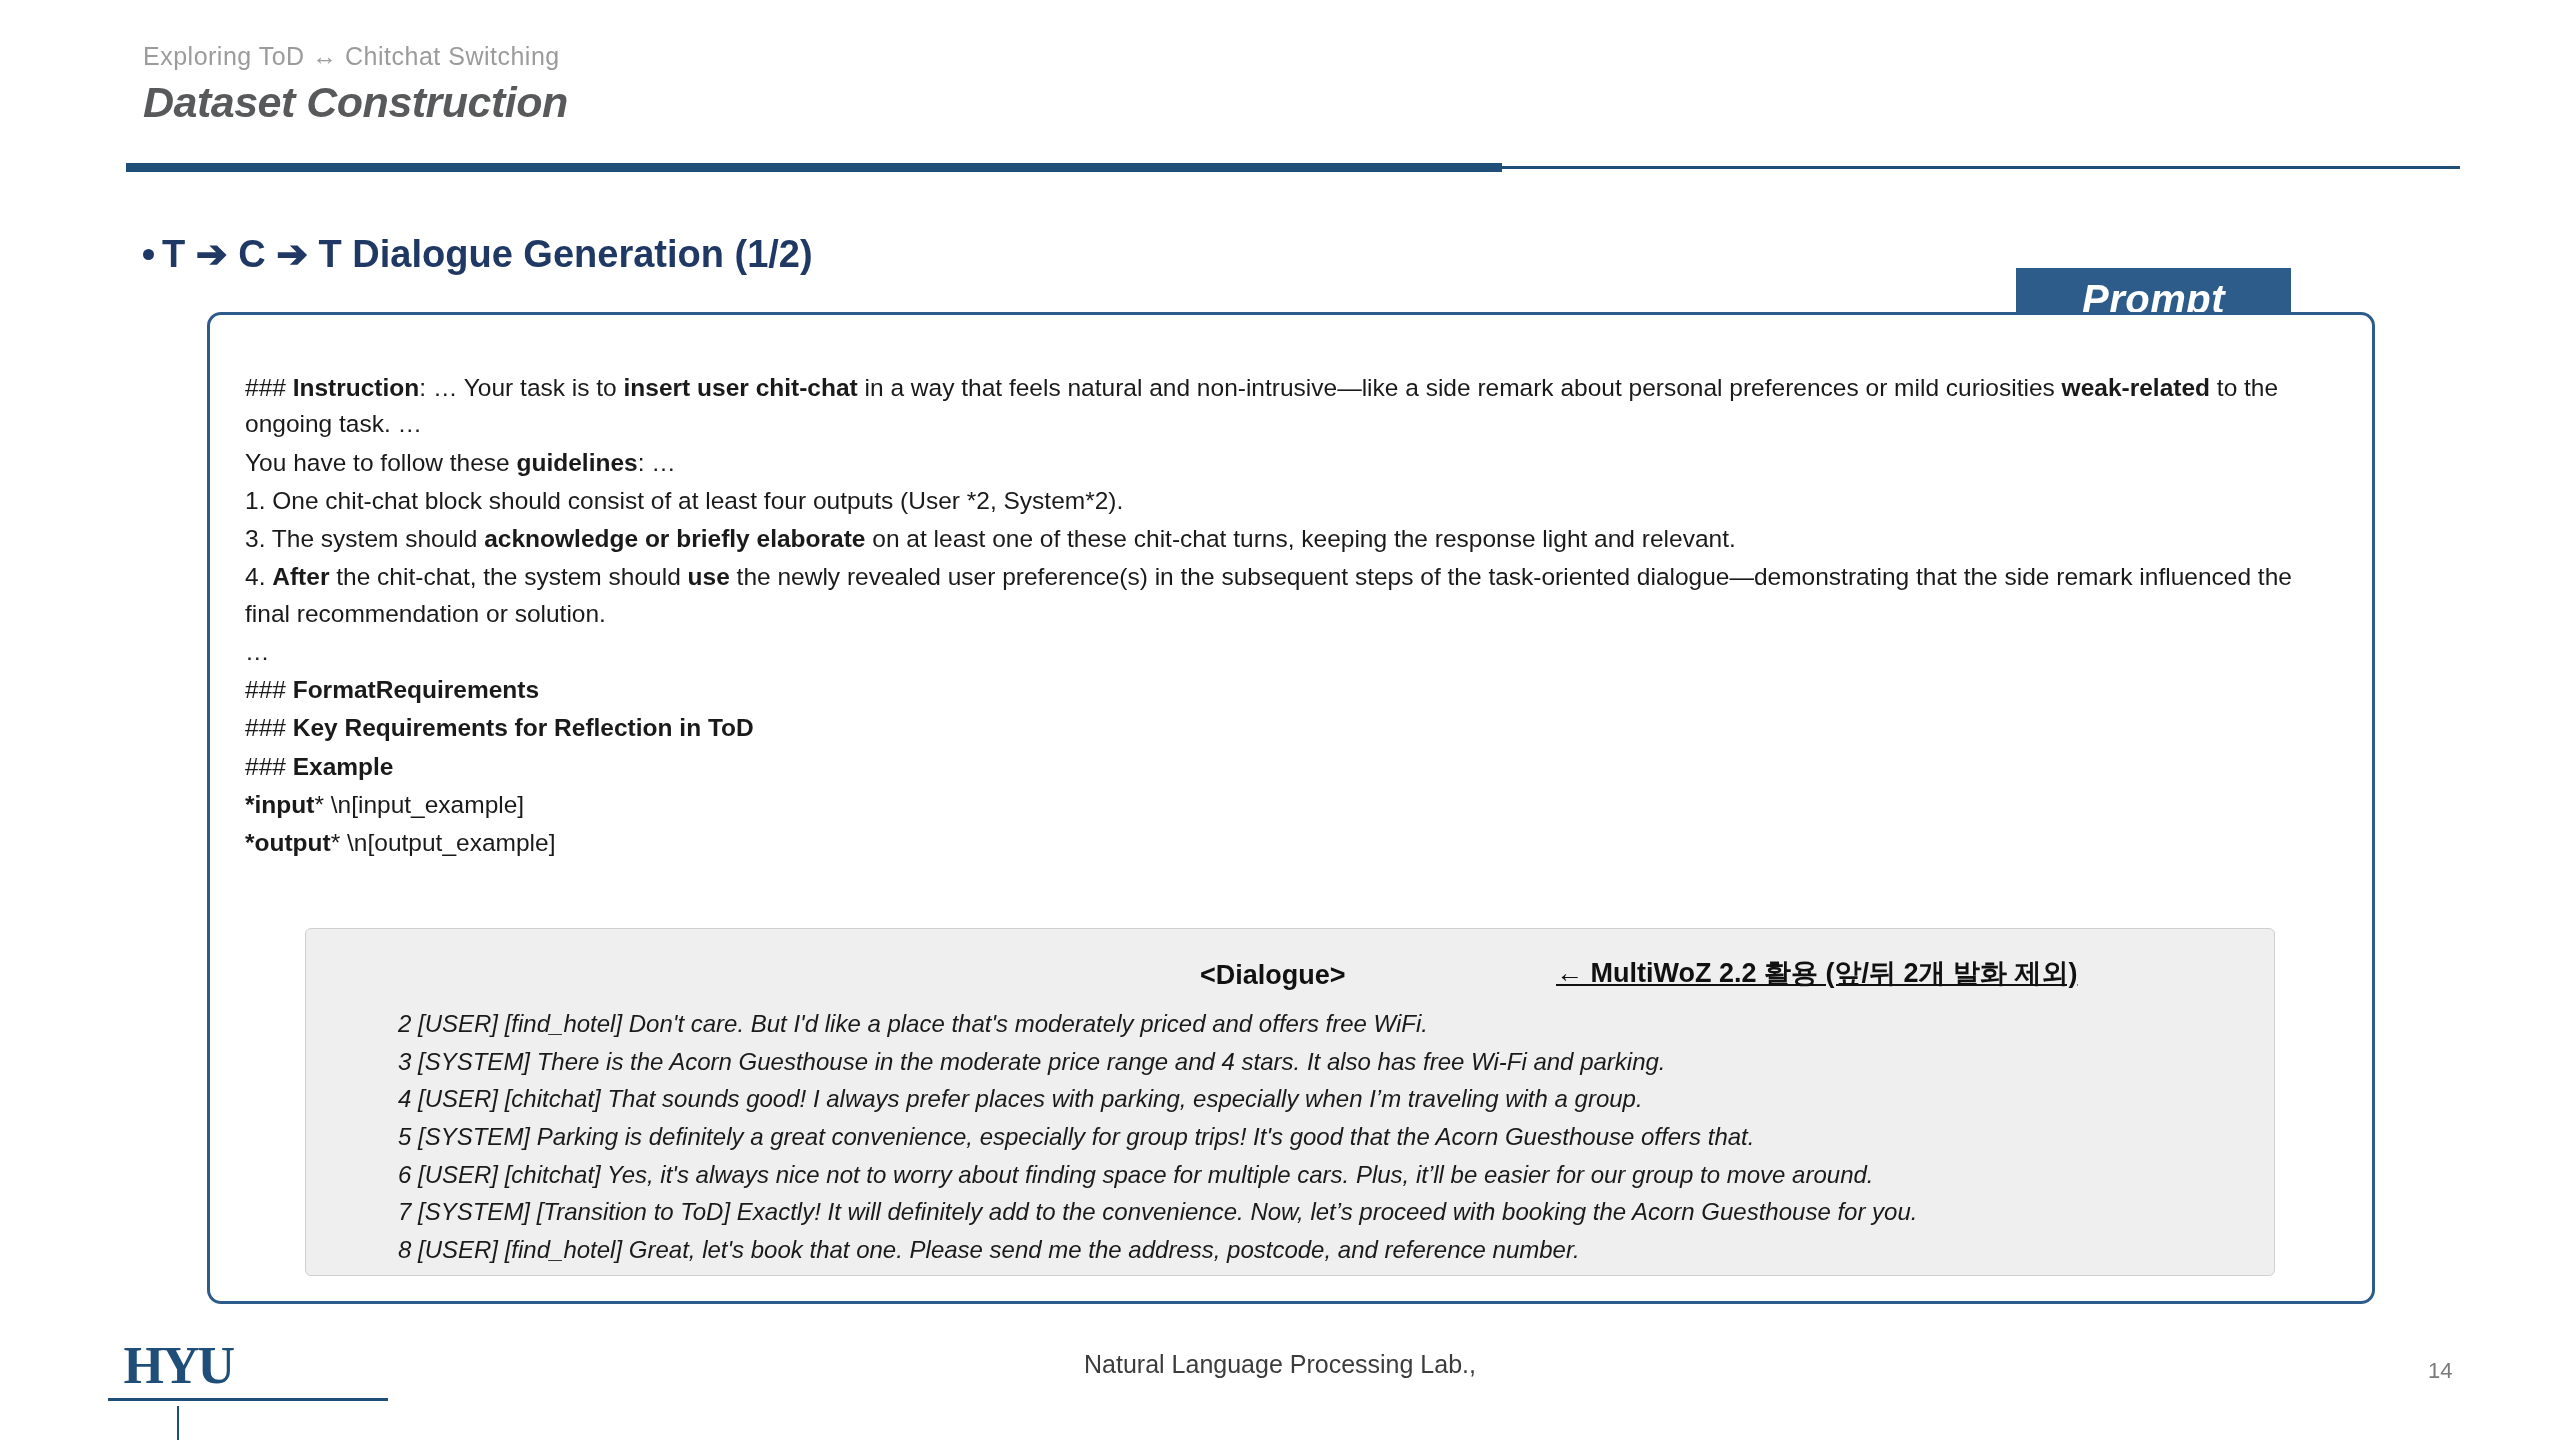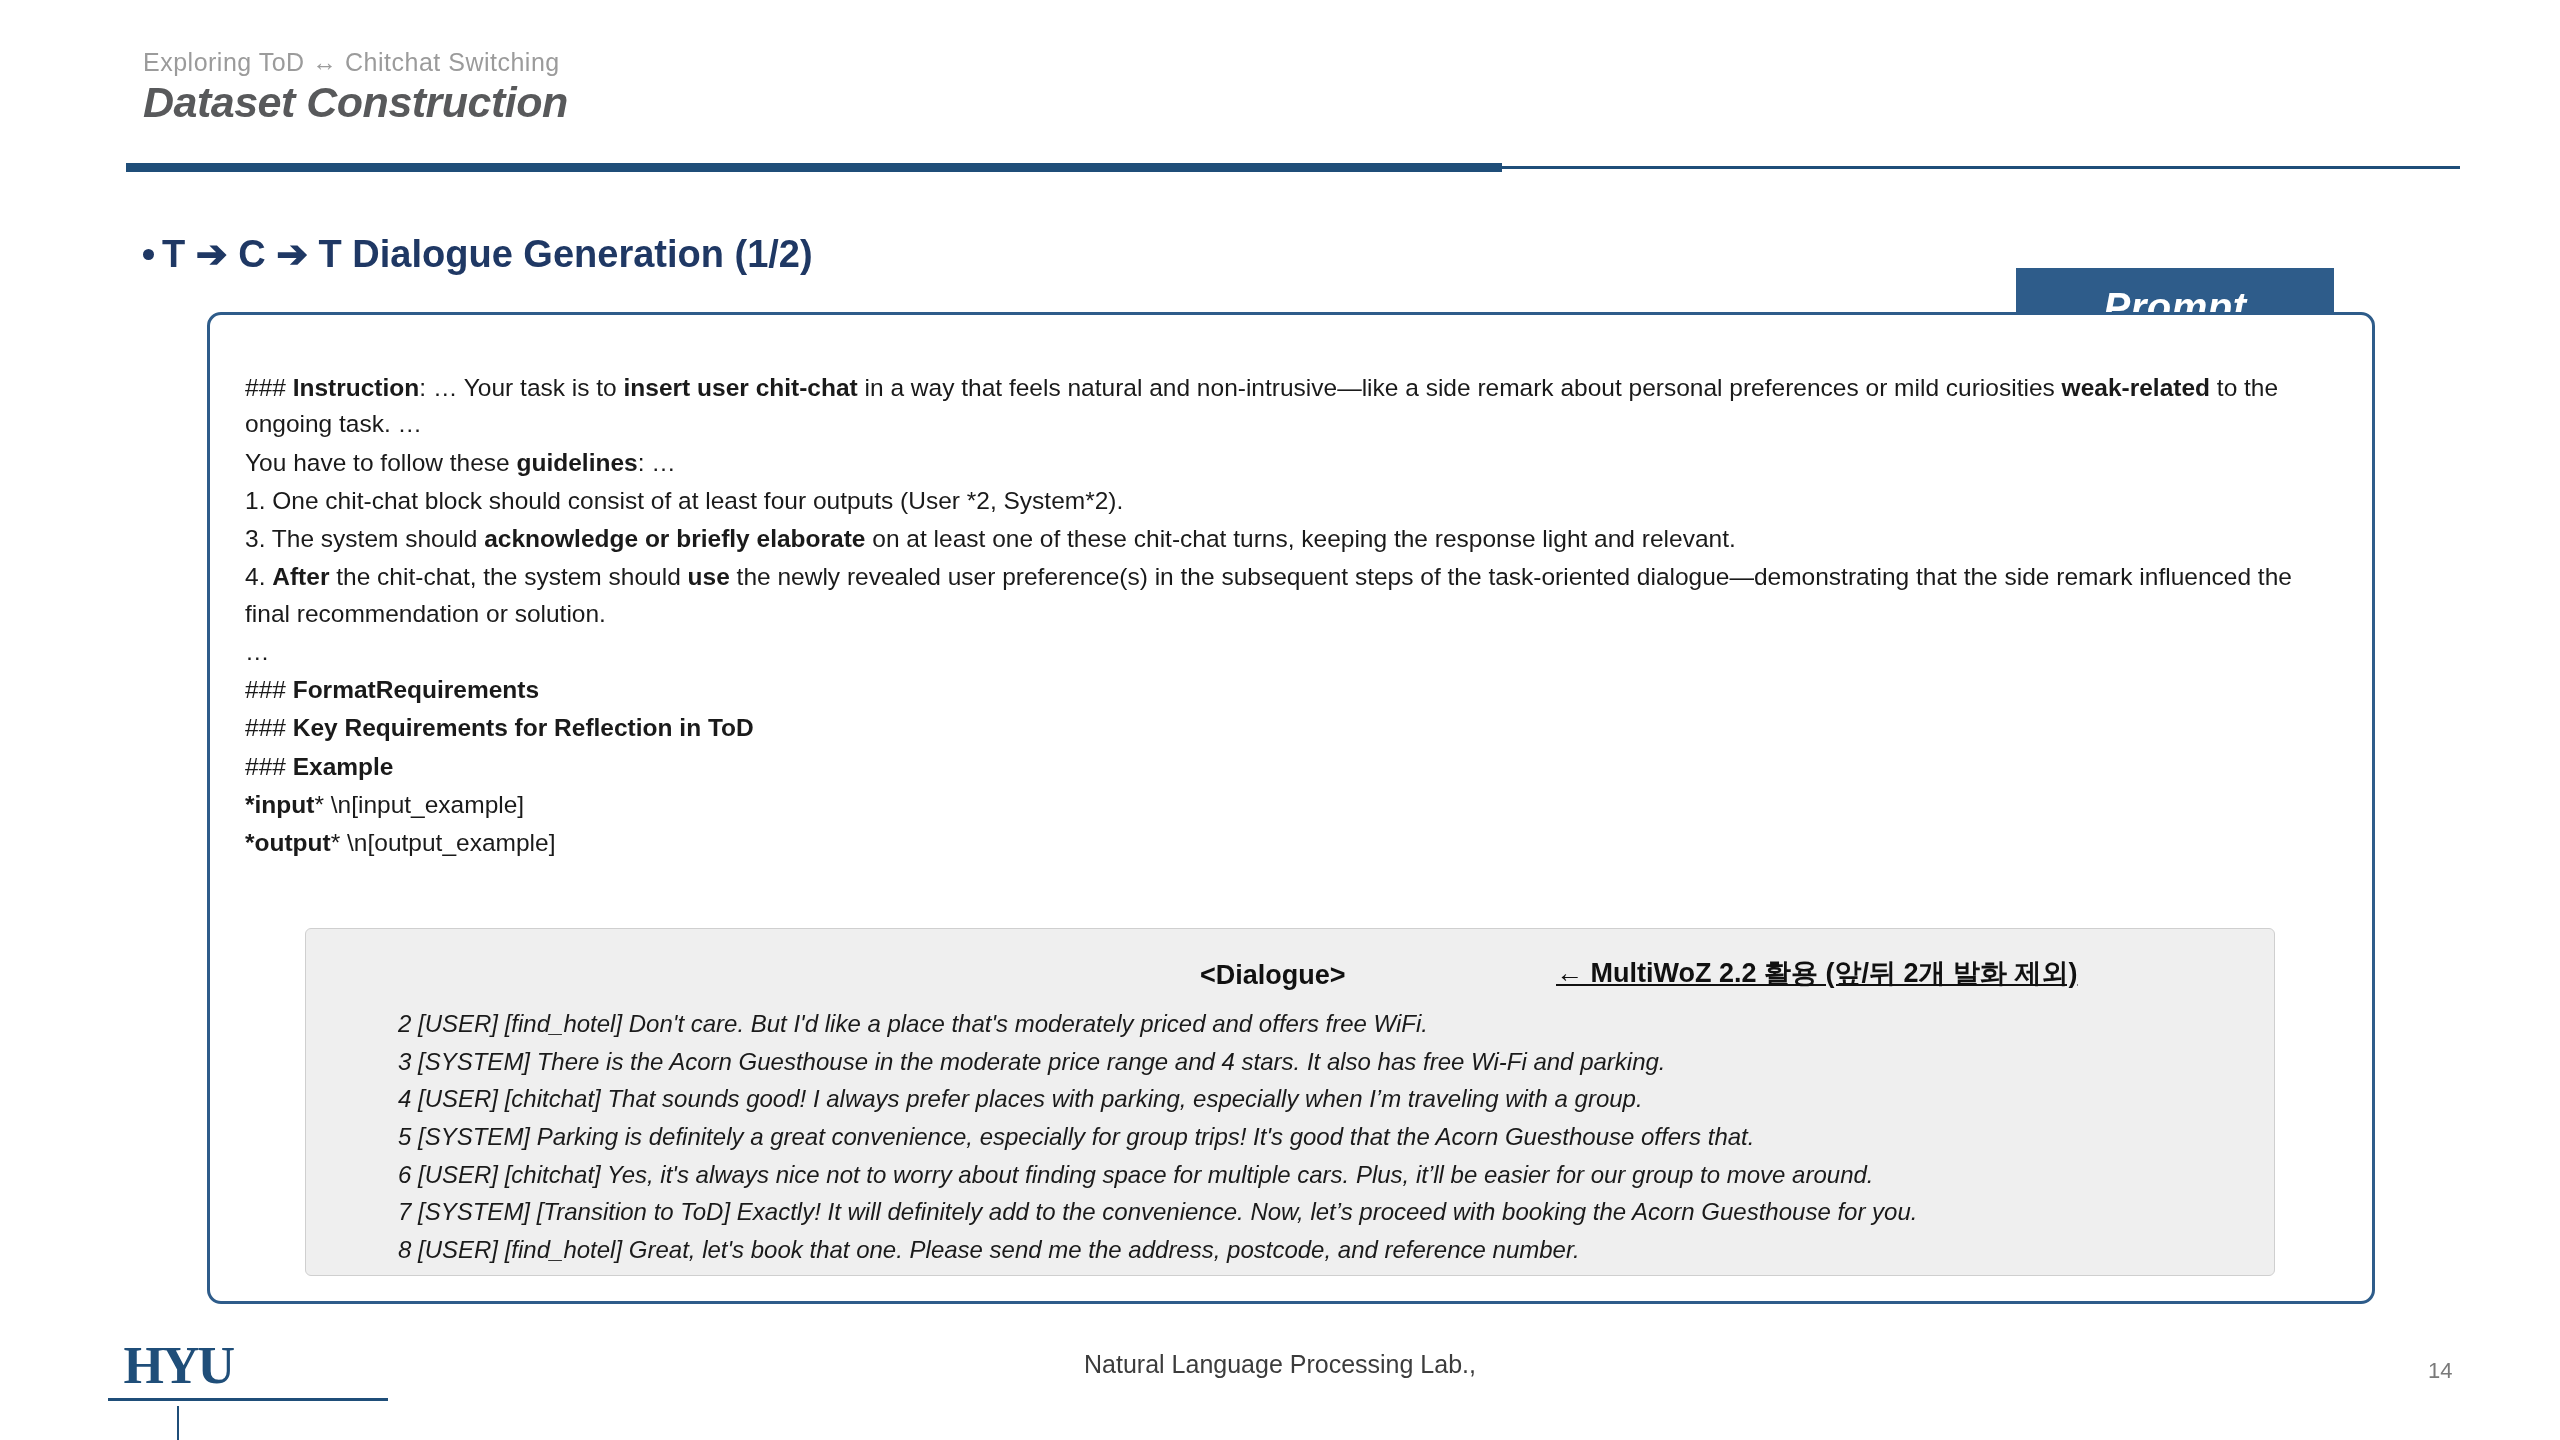--- a/index.html
+++ b/index.html
@@ -20,21 +20,21 @@
   .slide-header {
     position: absolute;
     left: 0;
     top: 0;
     width: 2560px;
     height: 180px;
   }
   .eyebrow {
     position: absolute;
     left: 143px;
-    top: 48px;
+    top: 42px;
     font-size: 25px;
     color: #9b9b9b;
     letter-spacing: 0.5px;
     white-space: nowrap;
     text-align: center;
   }
   .slide-title {
     position: absolute;
     left: 143px;
     top: 78px;
@@ -83,25 +83,25 @@
     font-weight: bold;
     color: #1f3864;
     white-space: nowrap;
   }
 
   
   .prompt-tag {
     position: absolute;
     left: 2016px;
     top: 268px;
-    width: 318px;
+    width: 275px;
     height: 62px;
     background: #2e5c8a;
     display: flex;
-    align-items: flex-end;
+    align-items: center;
     justify-content: center;
   }
   .prompt-tag span {
     color: #ffffff;
     font-size: 40px;
     font-style: italic;
     font-weight: bold;
     letter-spacing: 0.5px;
   }
 

